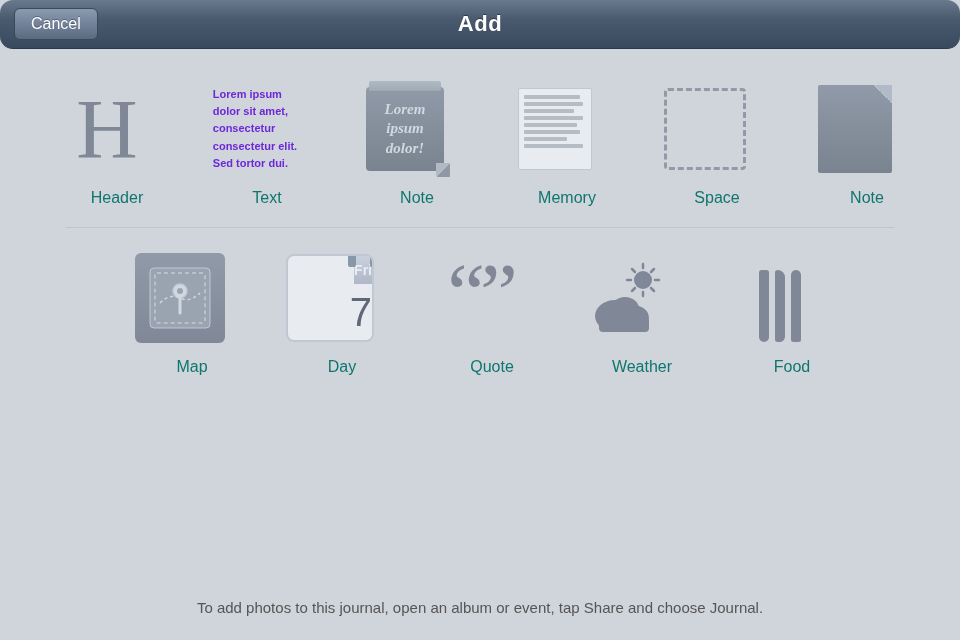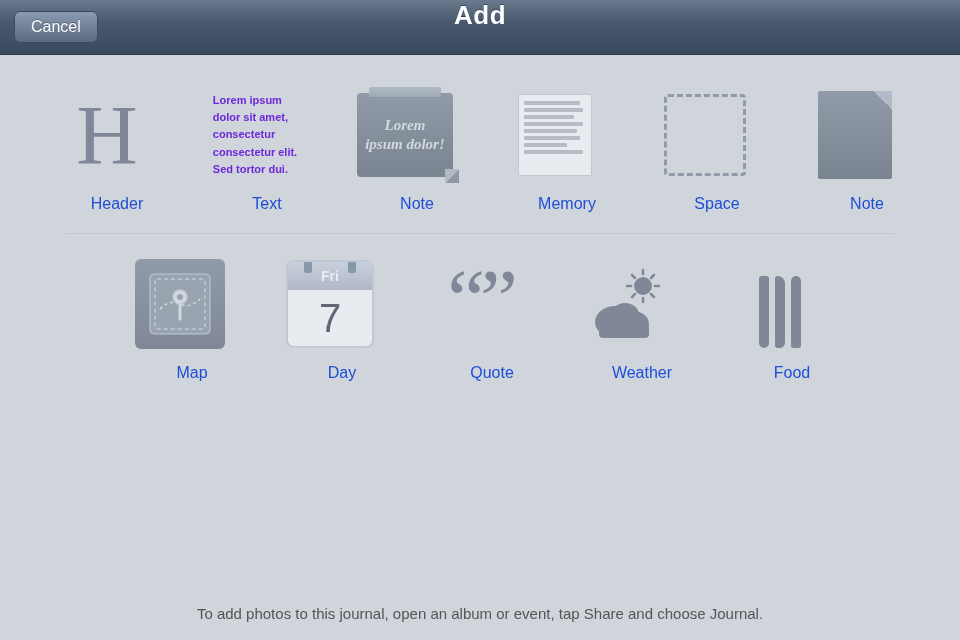--- a/index.html
+++ b/index.html
@@ -7,47 +7,49 @@
       width: 960px;
       height: 640px;
       background: #d0d4db;
       font-family: -apple-system, 'Helvetica Neue', Arial, sans-serif;
       overflow: hidden;
     }
 
     
     #header-bar {
       width: 100%;
-      height: 55px;
+      height: 49px;
       background: linear-gradient(to bottom, #6a7a8e 0%, #4a5a6e 40%, #3a4a5e 100%);
       display: flex;
+      align-items: center;
       justify-content: center;
       position: relative;
       border-bottom: 1px solid #2a3a4e;
+      border-radius: 13px;
     }
 
     #cancel-button {
       position: absolute;
       left: 14px;
       top: 50%;
       transform: translateY(-50%);
       background: linear-gradient(to bottom, #8a9ab0 0%, #5a6a80 100%);
       border: 1px solid #3a4a5e;
       border-radius: 6px;
       padding: 6px 16px;
       color: #fff;
       font-size: 16px;
       font-weight: 500;
       cursor: pointer;
       text-shadow: 0 -1px 0 rgba(0,0,0,0.3);
     }
 
     #page-title {
       color: #ffffff;
-      font-size: 26px;
+      font-size: 22px;
       font-weight: bold;
       text-shadow: 0 -1px 0 rgba(0,0,0,0.4);
       letter-spacing: 0.5px;
     }
 
     
     #main-content {
       width: 100%;
       height: calc(640px - 55px);
       background: #d0d4db;
@@ -79,21 +81,21 @@
       width: 100px;
       height: 100px;
       display: flex;
       align-items: center;
       justify-content: center;
       margin-bottom: 10px;
     }
 
     .icon-label {
       font-size: 16px;
-      color: #1d4ed8;
+      color: #0f766e;
       font-weight: 500;
       text-align: center;
       margin-left: 24px;
     }
 
     
     #footer-text {
       margin-top: auto;
       padding: 18px 0 18px;
       font-size: 15px;
@@ -119,21 +121,21 @@
       color: #6d28d9;
       font-size: 11px;
       line-height: 1.55;
       font-weight: bold;
       text-align: left;
     }
     .text-icon-lines span { display: block; }
 
     
     .note-icon {
-      width: 96px;
+      width: 78px;
       height: 84px;
       background: linear-gradient(to bottom, #909aa8, #7a8490);
       border-radius: 4px 4px 0 4px;
       position: relative;
       display: flex;
       align-items: center;
       justify-content: center;
       font-size: 18px;
       color: #d0d8e0;
       font-style: italic;
@@ -253,20 +255,21 @@
     .day-icon {
       width: 88px;
       height: 88px;
       background: #e8ecf0;
       border-radius: 8px;
       border: 2px solid #c0c8d4;
       overflow: hidden;
       display: flex;
       flex-direction: column;
       position: relative;
+      align-items: flex-end;
     }
     .day-icon-top {
       background: linear-gradient(to bottom, #c8d0dc, #b0b8c8);
       height: 28px;
       display: flex;
       align-items: center;
       justify-content: center;
       font-size: 14px;
       font-weight: bold;
       color: #e8ecf4;

